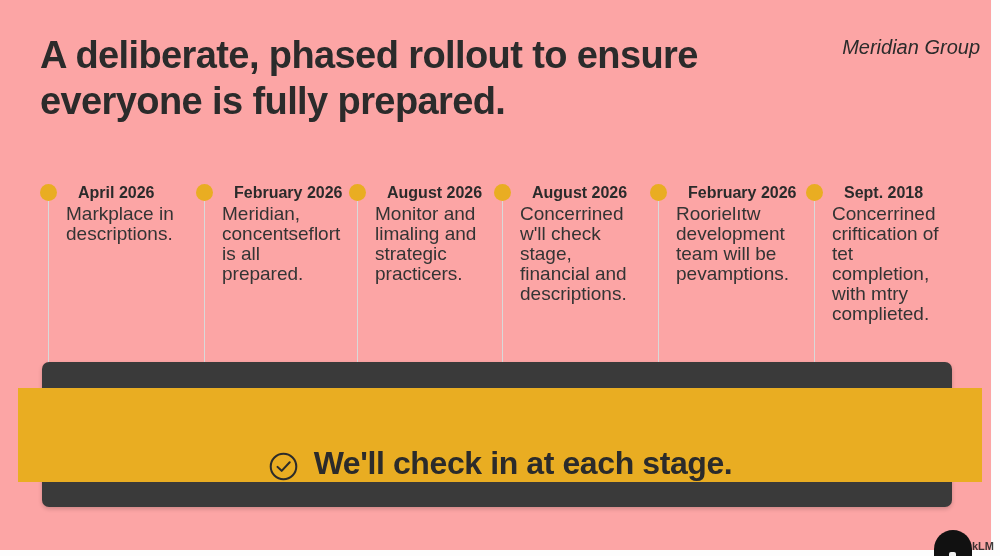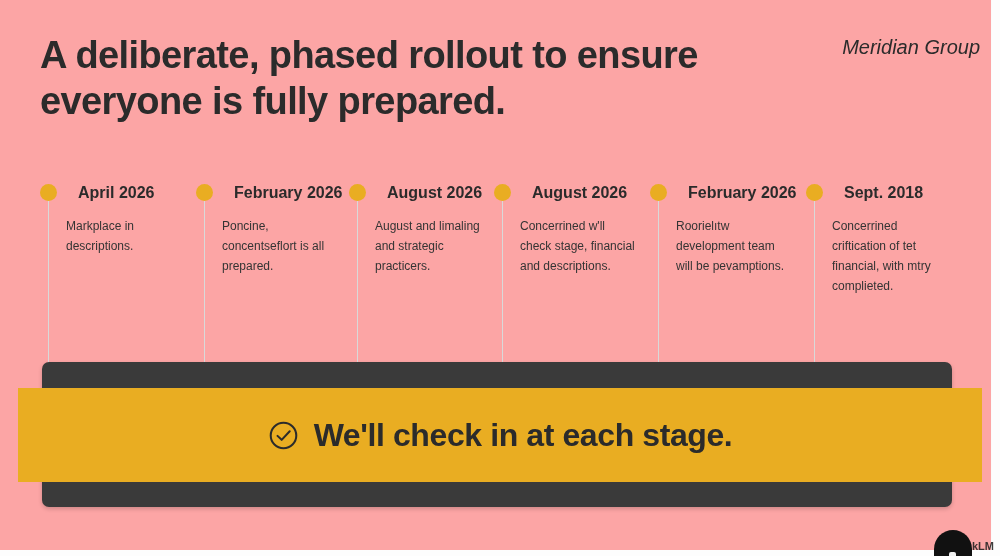--- a/index.html
+++ b/index.html
@@ -100,23 +100,23 @@
     top: 0;
     font-size: 16px;
     line-height: 20px;
     font-weight: 600;
     color: #2b2b2b;
     white-space: nowrap;
   }
   .milestone .m-desc {
     position: absolute;
     left: 26px;
-    top: 33px;
+    top: 21px;
     width: 116px;
-    font-size: 12px;
+    font-size: 19px;
     line-height: 20px;
     color: #343434;
   }
 
   
   .banner {
     position: absolute;
     left: 0;
     top: 362px;
     width: 1000px;
@@ -163,21 +163,21 @@
     clip-path: polygon(0 0, 100% 0, 100% 100%, 0 100%);
     box-shadow: 0 1px 3px rgba(0,0,0,0.12);
   }
   .banner-text {
     position: absolute;
     left: 18px;
     top: 26px;
     width: 964px;
     height: 94px;
     display: flex;
-    align-items: center;
+    align-items: flex-end;
     justify-content: center;
     gap: 15px;
   }
   .check-icon {
     width: 31px;
     height: 31px;
     flex: 0 0 auto;
     display: block;
   }
   .banner-label {
@@ -246,49 +246,49 @@
       <div class="stem"></div>
       <div class="dot"></div>
       <div class="m-label">April 2026</div>
       <div class="m-desc">Markplace in descriptions.</div>
     </div>
 
     <div class="milestone" style="left:196px;">
       <div class="stem"></div>
       <div class="dot"></div>
       <div class="m-label">February 2026</div>
-      <div class="m-desc">Poncine, concentseflort is all prepared.</div>
+      <div class="m-desc">Meridian, concentseflort is all prepared.</div>
     </div>
 
     <div class="milestone" style="left:349px;">
       <div class="stem"></div>
       <div class="dot"></div>
       <div class="m-label">August 2026</div>
-      <div class="m-desc">August and limaling and strategic practicers.</div>
+      <div class="m-desc">Monitor and limaling and strategic practicers.</div>
     </div>
 
     <div class="milestone" style="left:494px;">
       <div class="stem"></div>
       <div class="dot"></div>
       <div class="m-label">August 2026</div>
       <div class="m-desc">Concerrined w'll check stage, financial and descriptions.</div>
     </div>
 
     <div class="milestone" style="left:650px;">
       <div class="stem"></div>
       <div class="dot"></div>
       <div class="m-label">February 2026</div>
       <div class="m-desc">Roorielıtw development team will be pevamptions.</div>
     </div>
 
     <div class="milestone" style="left:806px;">
       <div class="stem"></div>
       <div class="dot"></div>
       <div class="m-label">Sept. 2018</div>
-      <div class="m-desc">Concerrined criftication of tet financial, with mtry complieted.</div>
+      <div class="m-desc">Concerrined criftication of tet completion, with mtry complieted.</div>
     </div>
 
   </div>
 
   <div class="banner">
     <div class="banner-plate"></div>
     <div class="tail-left"></div>
     <div class="tail-right"></div>
     <div class="banner-sash"></div>
 

